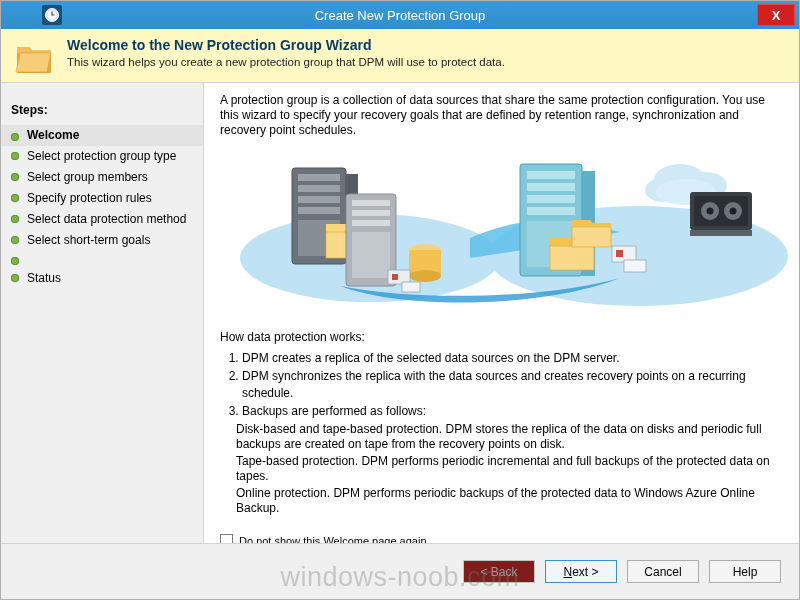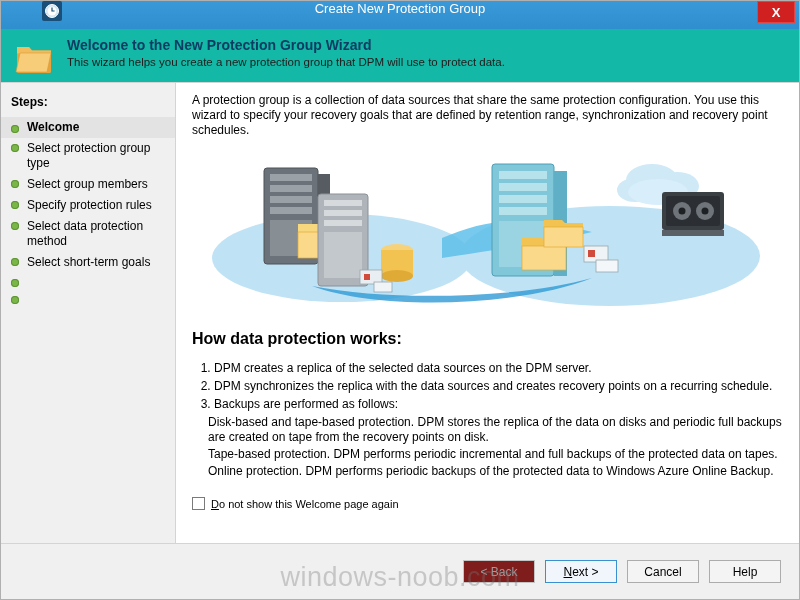--- a/index.html
+++ b/index.html
@@ -25,20 +25,21 @@
     box-sizing: border-box;
     display: flex;
     flex-direction: column;
   }
   
   .titlebar {
     height: 28px;
     background: #2e8fd1;
     background: linear-gradient(to bottom, #3a9ad9 0%, #2f8ecd 100%);
     display: flex;
+    align-items: center;
     position: relative;
     flex: 0 0 auto;
     padding-left: 36px;
   }
   .titlebar .tb-icon {
     width: 20px; height: 20px;
     margin-left: 5px;
     border-radius: 2px;
     background: #1a4f7a;
     display: flex; align-items: center; justify-content: center;
@@ -63,21 +64,21 @@
     font-size: 13px;
     font-weight: bold;
     display: flex; align-items: center; justify-content: center;
     border: 1px solid #e04545;
     box-sizing: border-box;
     z-index: 2;
   }
   
   .banner {
     height: 54px;
-    background: #14b8a6;
+    background: #fef9c3;
     border-bottom: 1px solid #d4d4d4;
     display: flex;
     align-items: flex-start;
     padding: 8px 0 0 14px;
     box-sizing: border-box;
     flex: 0 0 auto;
   }
   .banner .folder-icon {
     width: 38px; height: 34px;
     flex: 0 0 auto;
@@ -98,25 +99,25 @@
   }
   
   .body {
     flex: 1 1 auto;
     display: flex;
     background: #ffffff;
     min-height: 0;
   }
   
   .sidebar {
-    width: 175px;
+    width: 203px;
     flex: 0 0 auto;
     background: #f0f0f0;
     border-right: 1px solid #d4d4d4;
-    padding-top: 12px;
+    padding-top: 20px;
     box-sizing: border-box;
   }
   .sidebar .steps-label {
     font-weight: bold;
     font-size: 12px;
     padding: 0 0 8px 10px;
   }
   .step {
     display: flex;
     align-items: flex-start;
@@ -159,23 +160,23 @@
     margin-bottom: 8px;
   }
   
   .illustration {
     width: 100%;
     height: 176px;
     margin-bottom: 8px;
   }
   .illustration svg { display: block; }
   .how-title {
-    font-weight: bold;
-    font-size: 16px;
-    margin-bottom: 12px;
+    font-weight: normal;
+    font-size: 12px;
+    margin-bottom: 6px;
   }
   ol.how-list {
     margin: 0 0 0 4px;
     padding-left: 18px;
     font-size: 12px;
     line-height: 17px;
   }
   ol.how-list li { margin-bottom: 1px; }
   .sub-para {
     margin: 2px 0 0 16px;
@@ -307,20 +308,21 @@
       </div>
       <div class="step">
         <span class="bullet"></span>
         <span class="slabel">Select short-term goals</span>
       </div>
       <div class="step">
         <span class="bullet"></span>
       </div>
       <div class="step">
         <span class="bullet"></span>
+        <span class="slabel">Status</span>
       </div>
     </div>
 
     <div class="content">
       <div class="intro">A protection group is a collection of data sources that share the same protection configuration. You use this wizard to specify your recovery goals that are defined by retention range, synchronization and recovery point schedules.</div>
 
       <div class="illustration">
         <svg width="588" height="176" viewBox="0 0 588 176">
 
           <ellipse cx="150" cy="112" rx="130" ry="44" fill="#bfe3f5"></ellipse>

